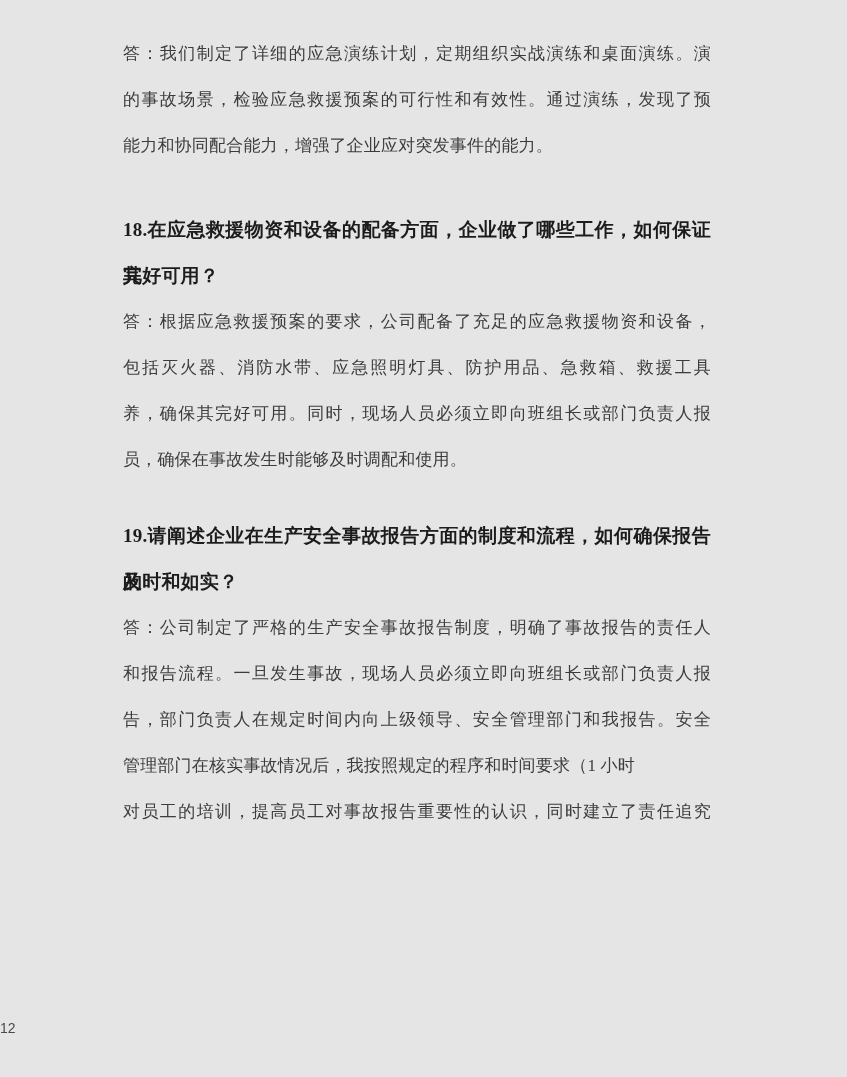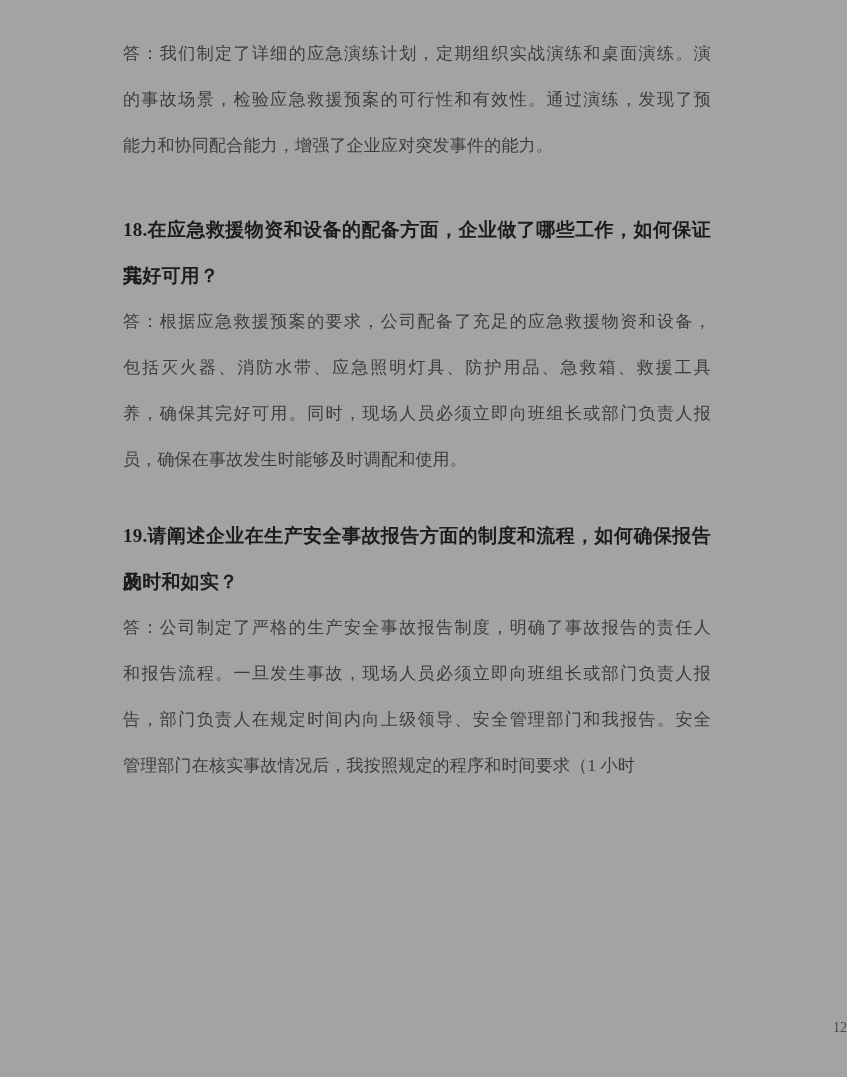--- a/index.html
+++ b/index.html
@@ -4,21 +4,21 @@
 <style>
   html, body {
     margin: 0;
     padding: 0;
     background: #ffffff;
   }
   .page {
     position: relative;
     width: 847px;
     height: 1077px;
-    background: #a3a3a3;
+    background: #e5e5e5;
     font-family: "Liberation Serif", "DejaVu Serif", serif;
     overflow: hidden;
   }
   .text-col {
     position: absolute;
     left: 123px;
     top: 31px;
     width: 588px;
   }
   .line {
@@ -44,25 +44,25 @@
     color: #1c1c1c;
     font-size: 19px;
   }
   .block-heading-18 { margin-top: 38px; }
   .block-heading-19 { margin-top: 30px; }
   .page-number {
     position: absolute;
     left: 0;
     top: 1018px;
     width: 100%;
-    text-align: right;
+    text-align: left;
     font-size: 14px;
     line-height: 20px;
     color: #4a4a4a;
-    font-family: Liberation Serif, serif;
+    font-family: Liberation Sans, sans-serif;
   }
 </style>
 </head>
 <body>
 
 <div class="page">
 
   <div class="text-col">
 
     <div class="block paragraph">
@@ -86,19 +86,20 @@
     <div class="block heading block-heading-19">
       <div class="line j">19.请阐述企业在生产安全事故报告方面的制度和流程，如何确保报告的</div>
       <div class="line n">及时和如实？</div>
     </div>
 
     <div class="block paragraph">
       <div class="line j">答：公司制定了严格的生产安全事故报告制度，明确了事故报告的责任人</div>
       <div class="line j">和报告流程。一旦发生事故，现场人员必须立即向班组长或部门负责人报</div>
       <div class="line j">告，部门负责人在规定时间内向上级领导、安全管理部门和我报告。安全</div>
       <div class="line n">管理部门在核实事故情况后，我按照规定的程序和时间要求（1 小时</div>
+      <div class="line j">对员工的培训，提高员工对事故报告重要性的认识，同时建立了责任追究</div>
     </div>
 
   </div>
 
   <div class="page-number">12</div>
 
 </div>
 
 </body></html>

